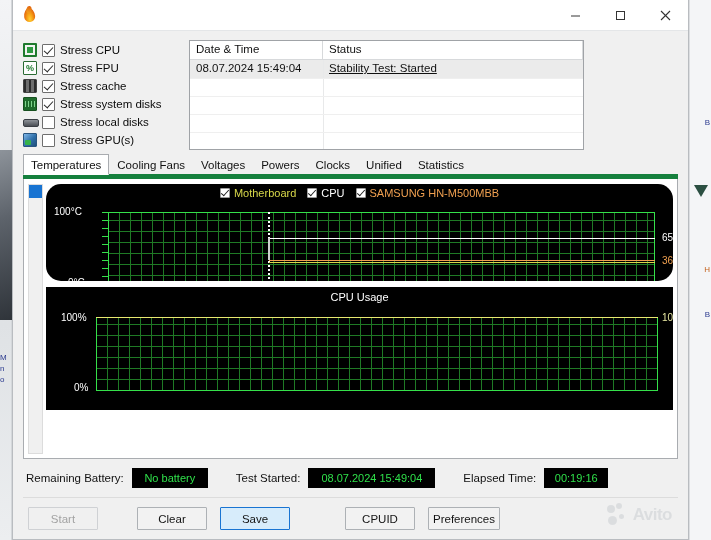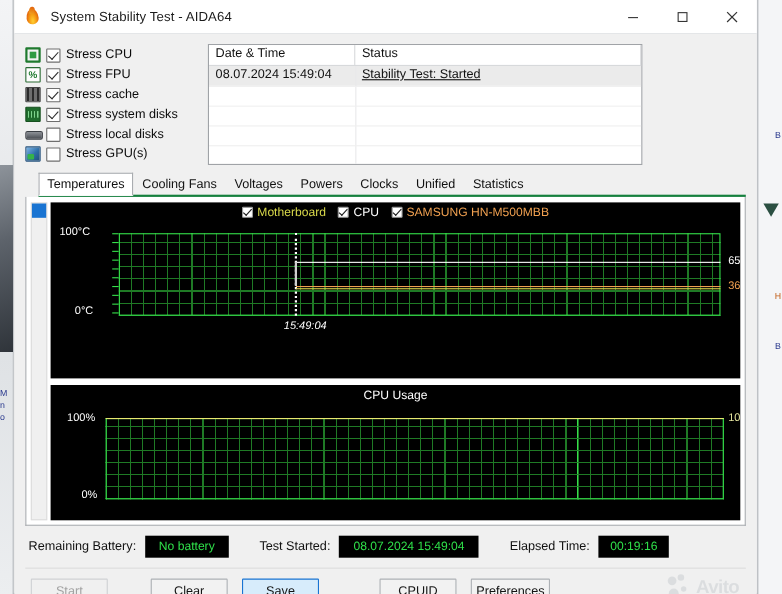--- a/index.html
+++ b/index.html
@@ -157,22 +157,22 @@
   .c-status { flex: 1; text-decoration: underline; }
   .lt-vline {
     position: absolute; left: 133px; top: 0; bottom: 0; width: 1px; background: #e8e9ea;
   }
   .lt-hline { position:absolute; left:0; right:0; height:1px; background:#efefef; }
 
   
   #tabstrip {
     margin-top: 9px;
     display: flex; align-items: flex-end;
-    height: 20px; border-bottom: 2px solid #15803d;
-    position: relative; z-index: 2; margin-left: 12px;
+    height: 20px; border-bottom: 5px solid #15803d;
+    position: relative; z-index: 2;
   }
   .tab {
     font-size: 11.5px; color: #111;
     padding: 3px 7px 3px 7px;
     height: 20px; line-height: 14px;
     border: 1px solid transparent;
     border-bottom: none;
     background: transparent;
   }
   .tab.active {
@@ -202,21 +202,21 @@
   #panel-scroll .thumb {
     position: absolute; left: 0; top: 0; right: 0; height: 13px;
     background: #1974d2;
   }
 
   #charts { flex: 1; display: flex; flex-direction: column; min-width: 0; }
 
   .chart {
     background: #000; position: relative; overflow: hidden;
   }
-  #temp-chart { height: 160px; }
+  #temp-chart { height: 97px; border-radius: 15px; }
   #cpu-chart { height: 123px; margin-top: 6px; }
 
   
   #legend {
     position: absolute; left: 0; right: 0; top: 3px;
     display: flex; justify-content: center; gap: 11px;
     font-size: 11px; z-index: 3;
   }
   .lg-item { display: flex; align-items: center; gap: 4px; }
   .lg-box {
@@ -332,21 +332,20 @@
     <div class="bg-right-t3">B</div>
   </div>
 </div>
 
 <div id="window">
 
   <div id="titlebar">
     <div id="app-icon">
         <div class="flame"></div>
       </div>
-    <div id="win-title">System Stability Test - AIDA64</div>
     <div class="winbtns">
       <div class="winbtn">
         <svg width="11" height="11" viewBox="0 0 11 11">
             <line x1="1" y1="6" x2="10" y2="6" stroke="currentColor" stroke-width="1"></line>
           </svg>
       </div>
       <div class="winbtn">
         <svg width="11" height="11" viewBox="0 0 11 11">
             <rect x="1.5" y="1.5" width="8" height="8" fill="none" stroke="currentColor" stroke-width="1"></rect>
           </svg>

